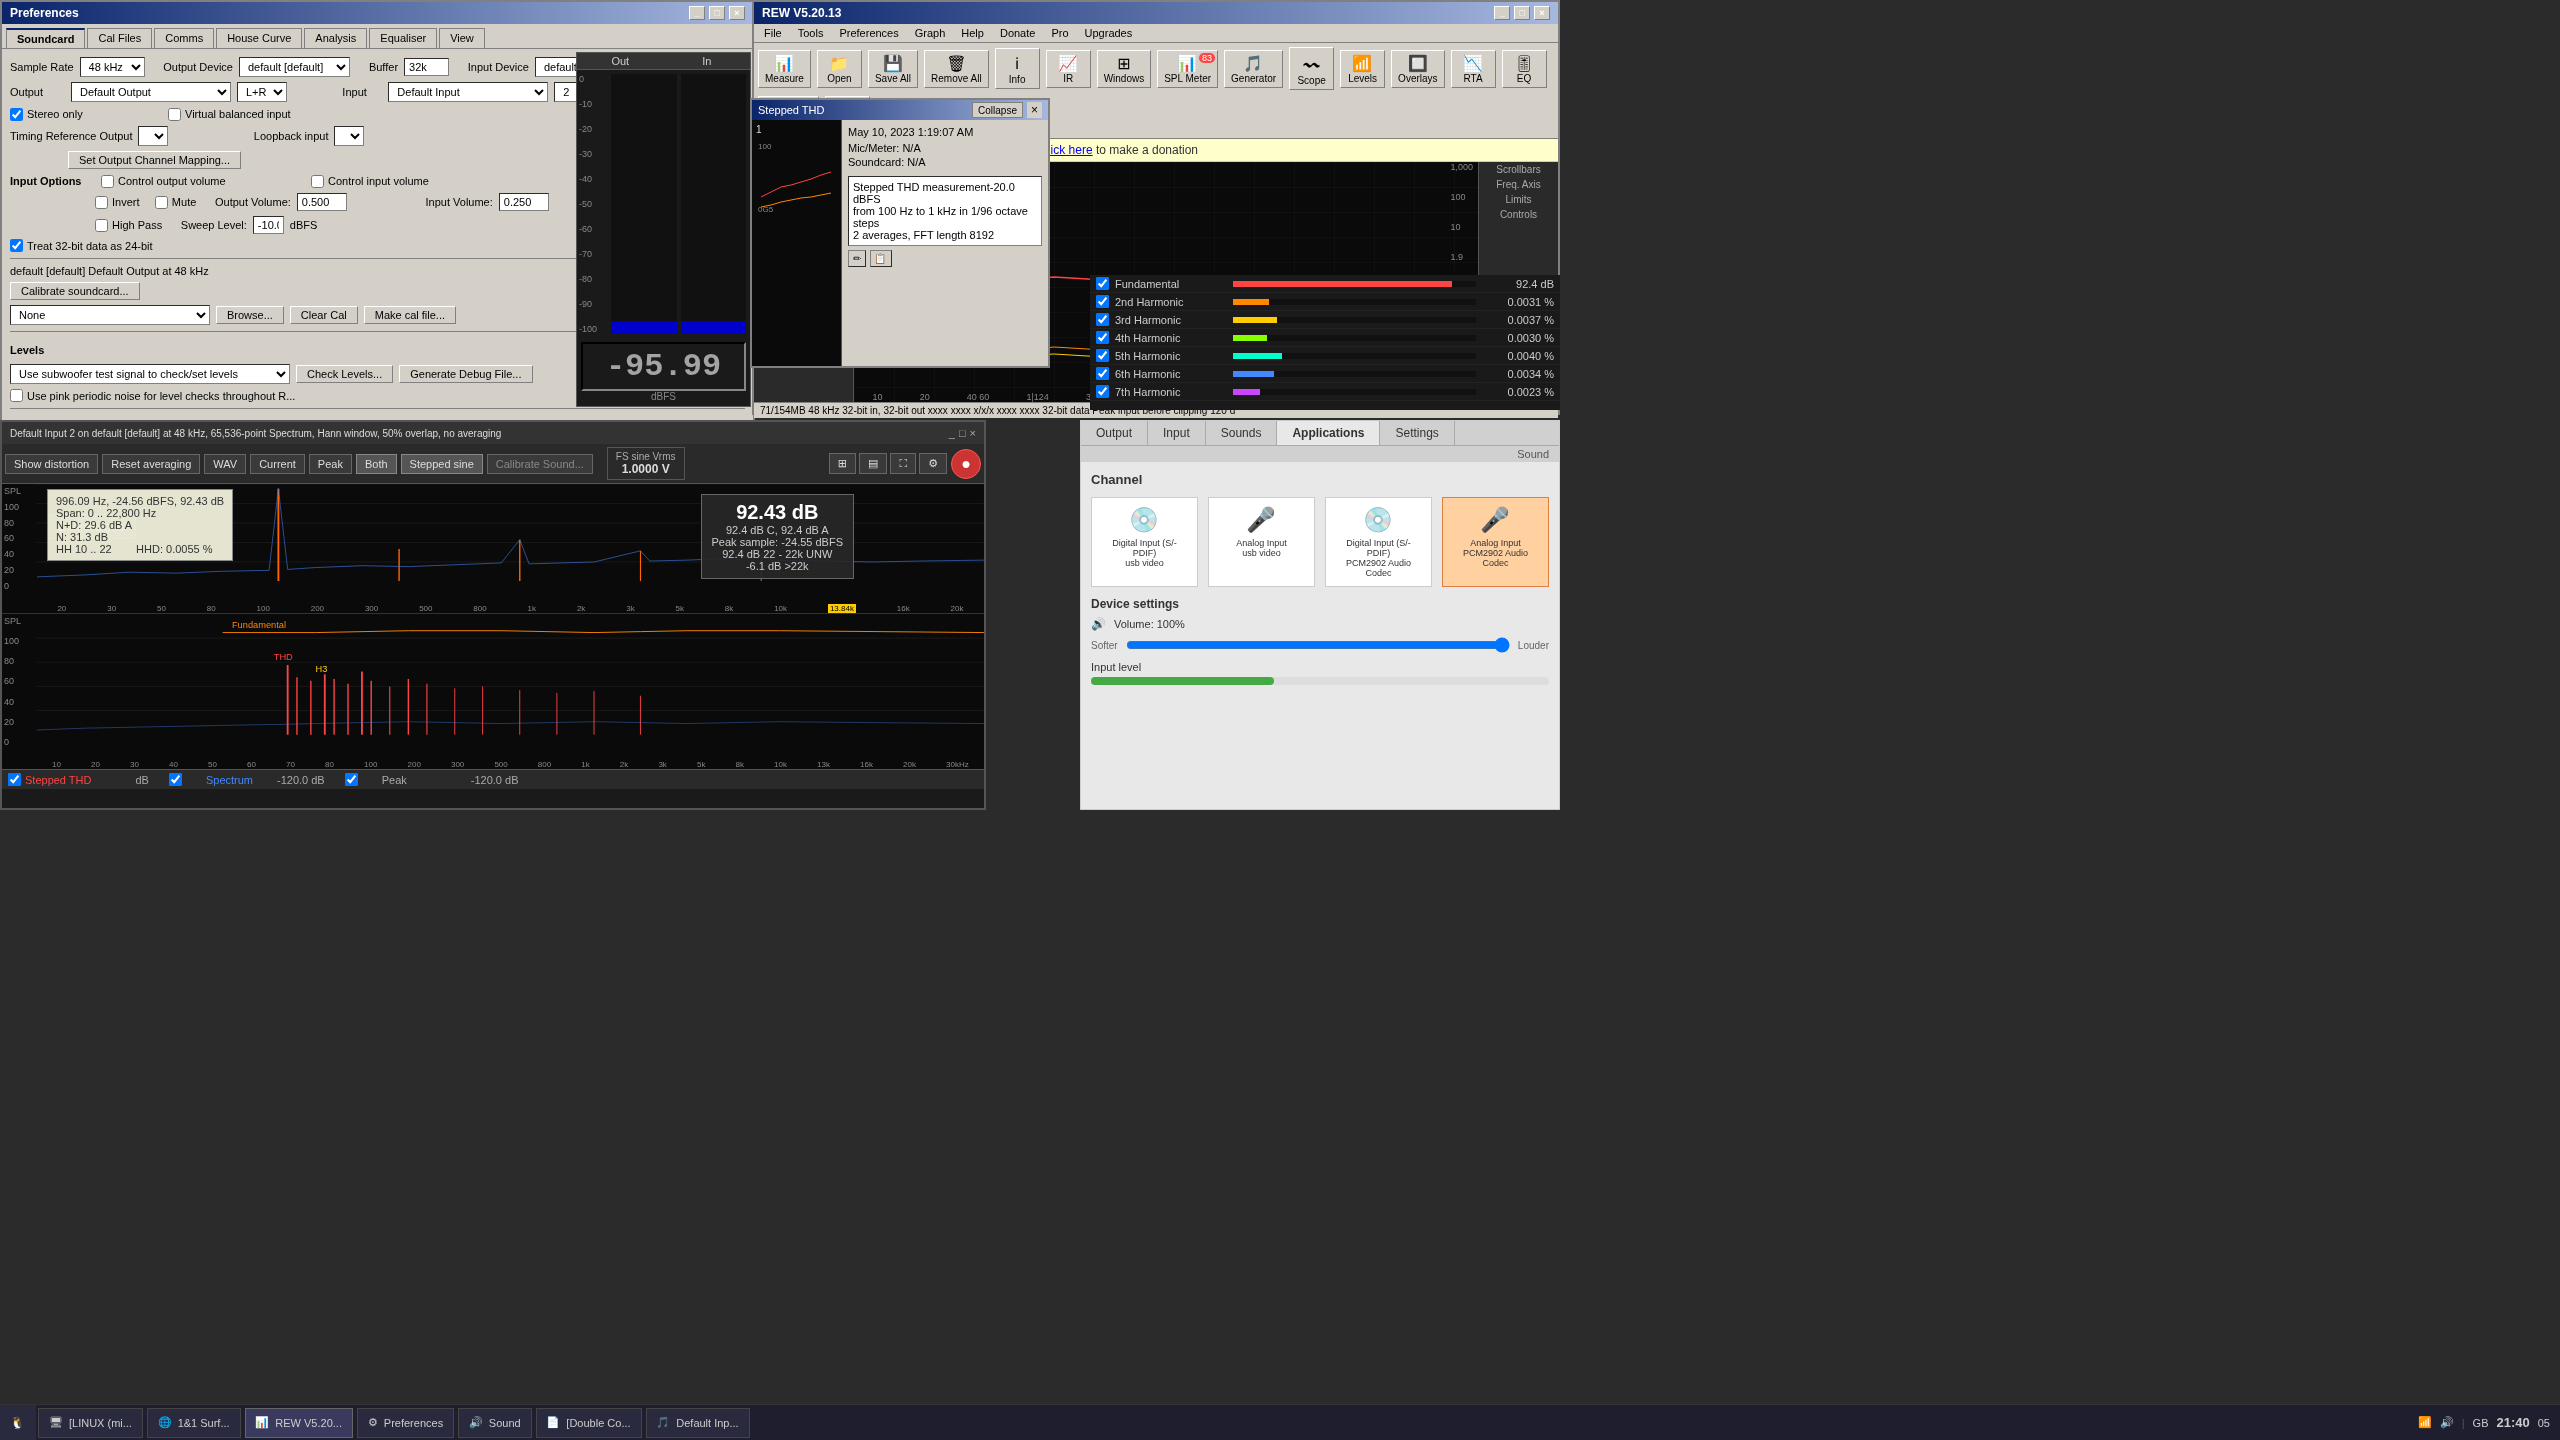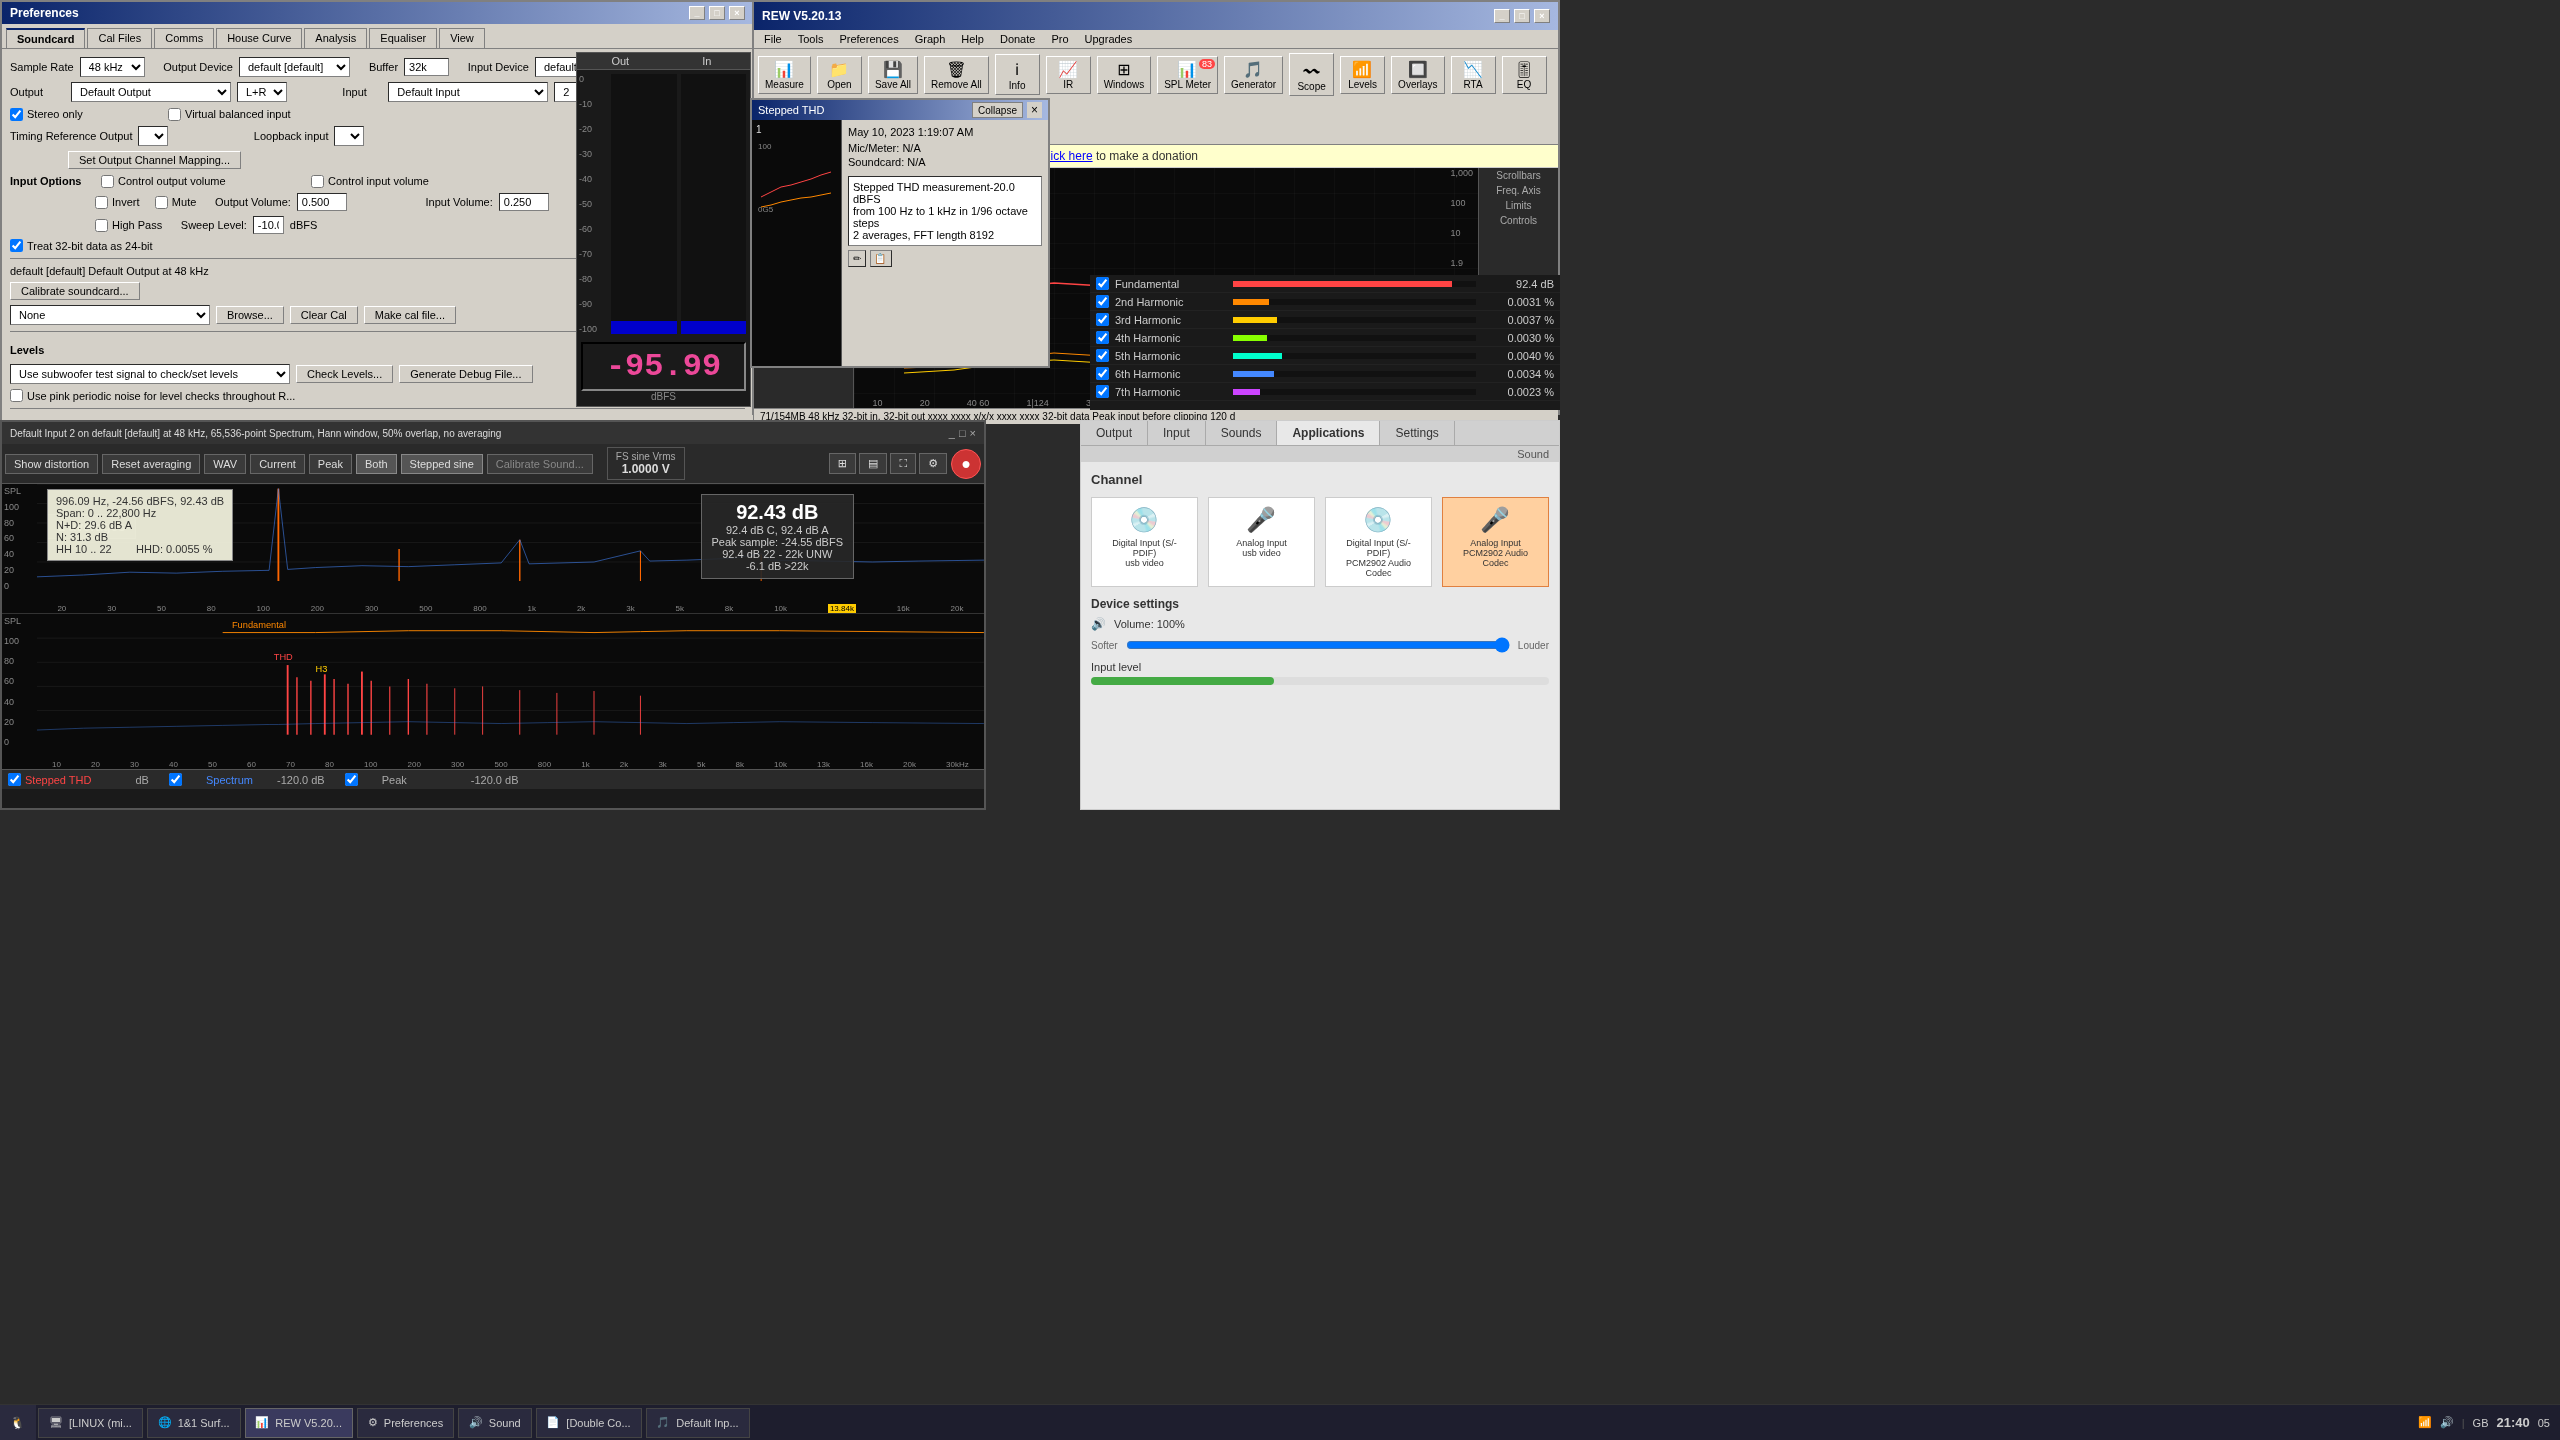--- a/index.html
+++ b/index.html
@@ -164,21 +164,21 @@
     }
     .rew-titlebar {
       background: linear-gradient(to right, #0a246a, #a6b8e0);
       color: white;
       padding: 3px 8px;
       font-size: 12px;
       font-weight: bold;
       display: flex;
       align-items: center;
       justify-content: space-between;
-      height: 28px;
+      height: 22px;
     }
     .rew-menu-bar {
       background: #d4d0c8;
       display: flex;
       gap: 8px;
       padding: 2px 6px;
       border-bottom: 1px solid #808080;
     }
     .menu-item {
       font-size: 11px;
@@ -486,21 +486,21 @@
       padding-right: 10px;
       gap: 8px;
       font-size: 11px;
       color: #ccc;
     }
 
     
     .spl-display {
       background: #1a1a1a;
       border: 2px inset #333;
-      color: #ec4899;
+      color: #a3a3a3;
       font-size: 32px;
       font-family: 'Courier New', monospace;
       font-weight: bold;
       padding: 4px 10px;
       text-align: center;
     }
 
     .averages-badge {
       position: absolute;
       top: 30px;

